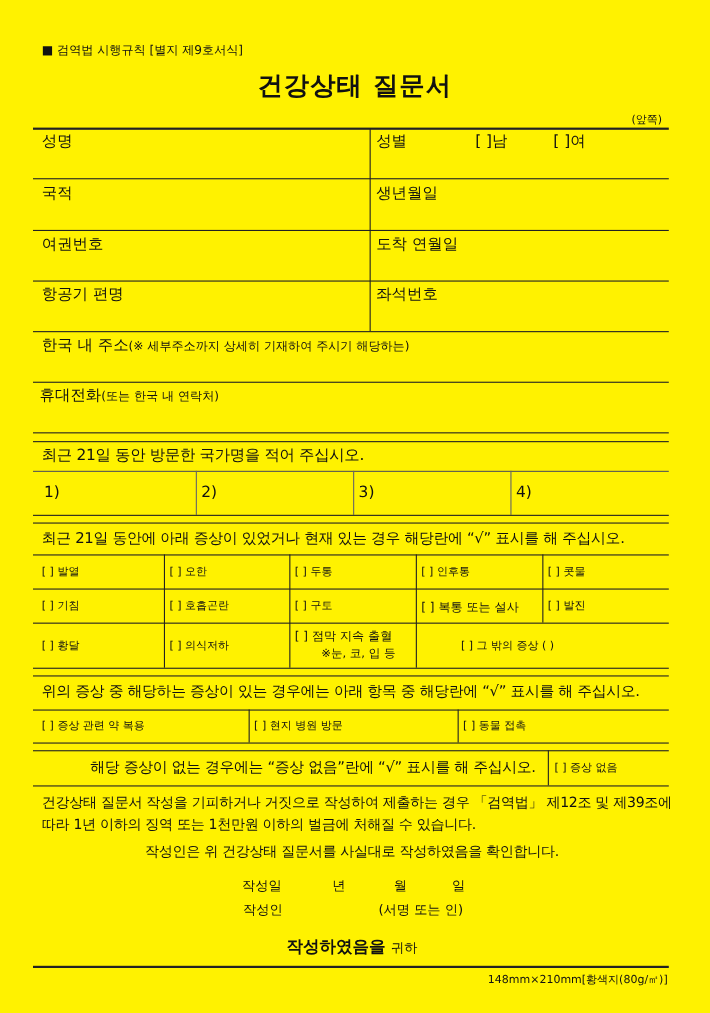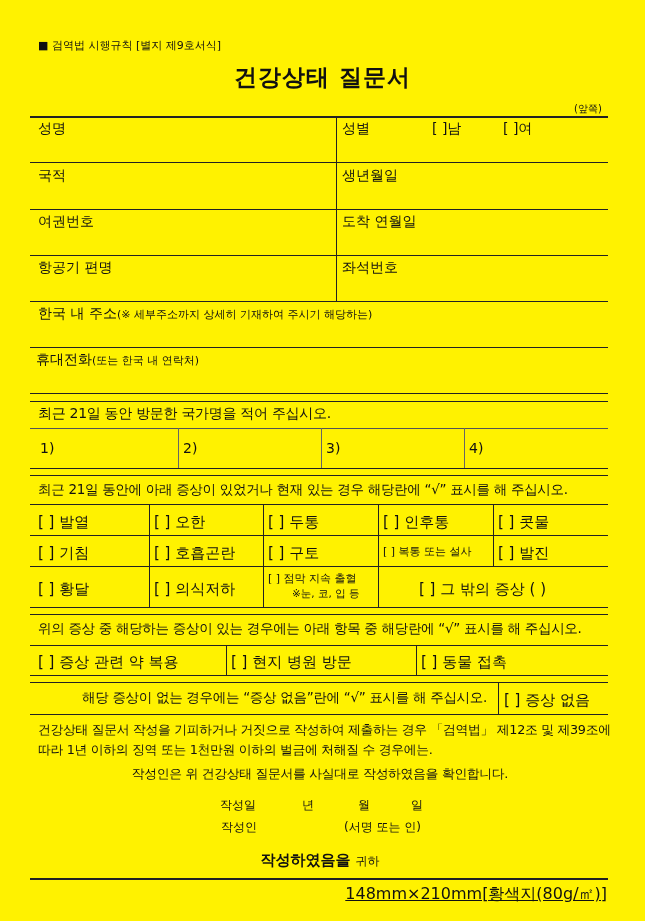--- a/index.html
+++ b/index.html
@@ -12,21 +12,21 @@
     overflow: hidden;
   }
   .abs { position: absolute; }
   .hline { position: absolute; left: 30px; width: 578px; height: 0; border-top: 1px solid #222; }
   .hline.thick { border-top-width: 2px; }
   .hline.grey { border-top-color: #555; }
   .vline { position: absolute; width: 0; border-left: 1px solid #222; }
   .vline.grey { border-left-color: #666; }
   .label { position: absolute; font-size: 14px; white-space: nowrap; }
   .small { font-size: 11px; }
-  .cell { position: absolute; font-size: 15px; white-space: nowrap; }
+  .cell { position: absolute; font-size: 10px; white-space: nowrap; }
   .row-title { position: absolute; font-size: 14px; white-space: nowrap; letter-spacing: -0.3px; }
 </style>
 </head>
 <body>
 
 <div class="abs small" style="left:38px; top:38px; font-size:11px;">■ 검역법 시행규칙 [별지 제9호서식]</div>
 <div class="abs" style="left:0; width:645px; top:62px; text-align:center; font-size:23px; font-weight:bold; letter-spacing:1px;">건강상태 질문서</div>
 <div class="abs small" style="left:574px; top:102px; font-size:10px;">(앞쪽)</div>
 
 <div class="hline thick" style="top:116px;"></div>
@@ -120,30 +120,30 @@
 <div class="cell" style="left:421px; top:653px;">[  ] 동물 접촉</div>
 <div class="hline" style="top:675px;"></div>
 
 <div class="hline" style="top:682px;"></div>
 <div class="row-title" style="left:38px; top:689px; font-size:13.5px;margin-left:44px;">해당 증상이 없는 경우에는 “증상 없음”란에 “√” 표시를 해 주십시오.</div>
 <div class="vline" style="left:498px; top:682px; height:32px;"></div>
 <div class="cell" style="left:504px; top:691px;">[  ] 증상 없음</div>
 <div class="hline" style="top:714px;"></div>
 
 <div class="abs" style="left:38px; top:722px; font-size:12.8px; letter-spacing:-0.3px; white-space:nowrap;">건강상태 질문서 작성을 기피하거나 거짓으로 작성하여 제출하는 경우 「검역법」 제12조 및 제39조에</div>
-<div class="abs" style="left:38px; top:742px; font-size:12.8px; letter-spacing:-0.3px; white-space:nowrap;">따라 1년 이하의 징역 또는 1천만원 이하의 벌금에 처해질 수 경우에는.</div>
+<div class="abs" style="left:38px; top:742px; font-size:12.8px; letter-spacing:-0.3px; white-space:nowrap;">따라 1년 이하의 징역 또는 1천만원 이하의 벌금에 처해질 수 있습니다.</div>
 <div class="abs" style="left:0; width:640px; top:766px; text-align:center; font-size:12.8px; letter-spacing:-0.3px; white-space:nowrap;">작성인은 위 건강상태 질문서를 사실대로 작성하였음을 확인합니다.</div>
 
 <div class="abs" style="left:220px; top:797px; font-size:12px;">작성일</div>
 <div class="abs" style="left:302px; top:797px; font-size:12px;">년</div>
 <div class="abs" style="left:358px; top:797px; font-size:12px;">월</div>
 <div class="abs" style="left:411px; top:797px; font-size:12px;">일</div>
 
 <div class="abs" style="left:221px; top:819px; font-size:12px;">작성인</div>
 <div class="abs" style="left:344px; top:819px; font-size:12px;">(서명 또는 인)</div>
 
 <div class="abs" style="left:0; width:640px; top:850px; text-align:center; white-space:nowrap;">
   <span style="font-size:15px; font-weight:bold;">작성하였음을</span>
   <span style="font-size:12px;">귀하</span>
 </div>
 
 <div class="hline thick" style="top:878px;"></div>
-<div class="abs" style="right:38px; top:884px; font-size:16px; white-space:nowrap;text-decoration:underline;">148mm×210mm[황색지(80g/㎡)]</div>
+<div class="abs" style="right:38px; top:884px; font-size:10px; white-space:nowrap;">148mm×210mm[황색지(80g/㎡)]</div>
 
 </body></html>

